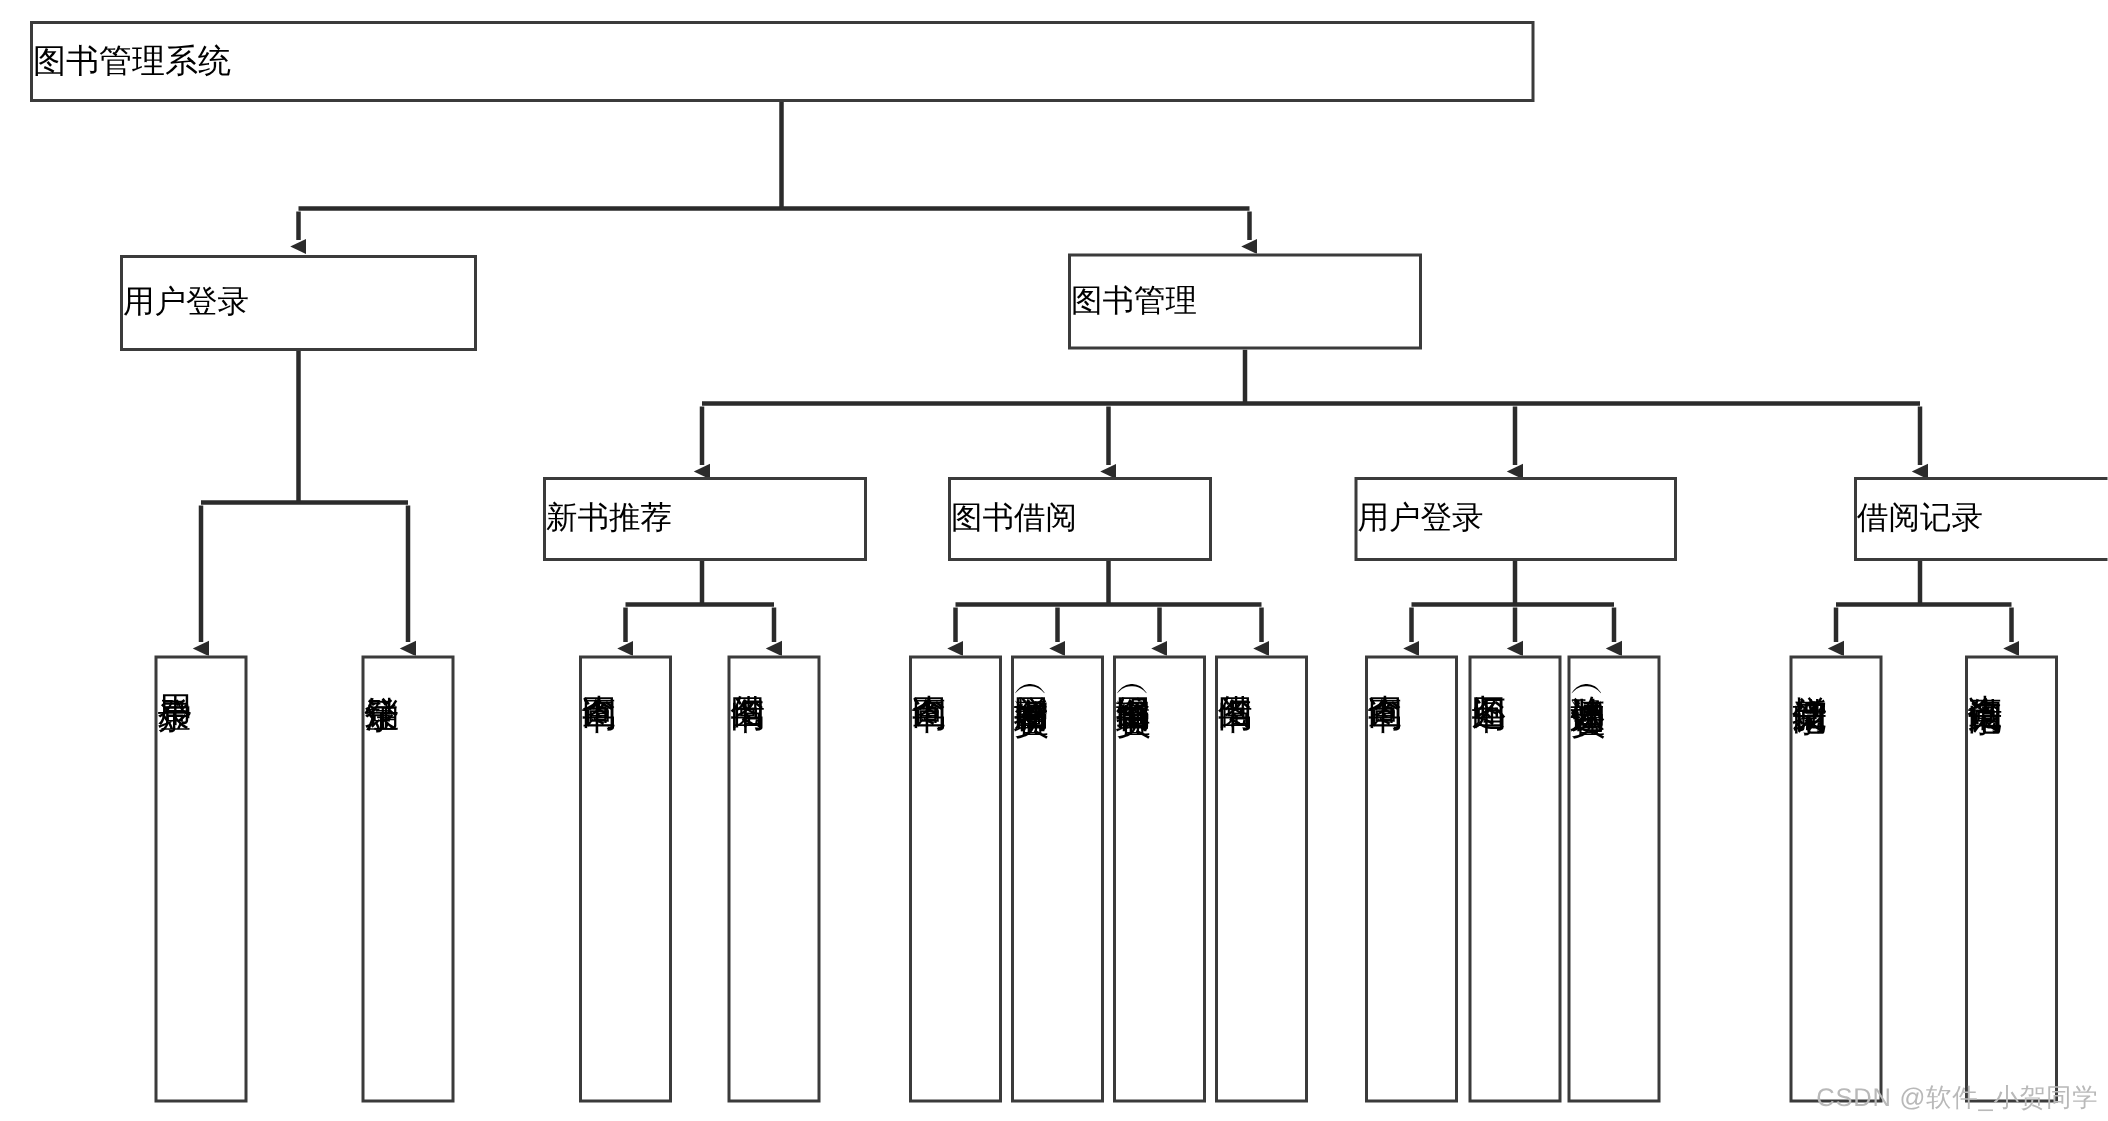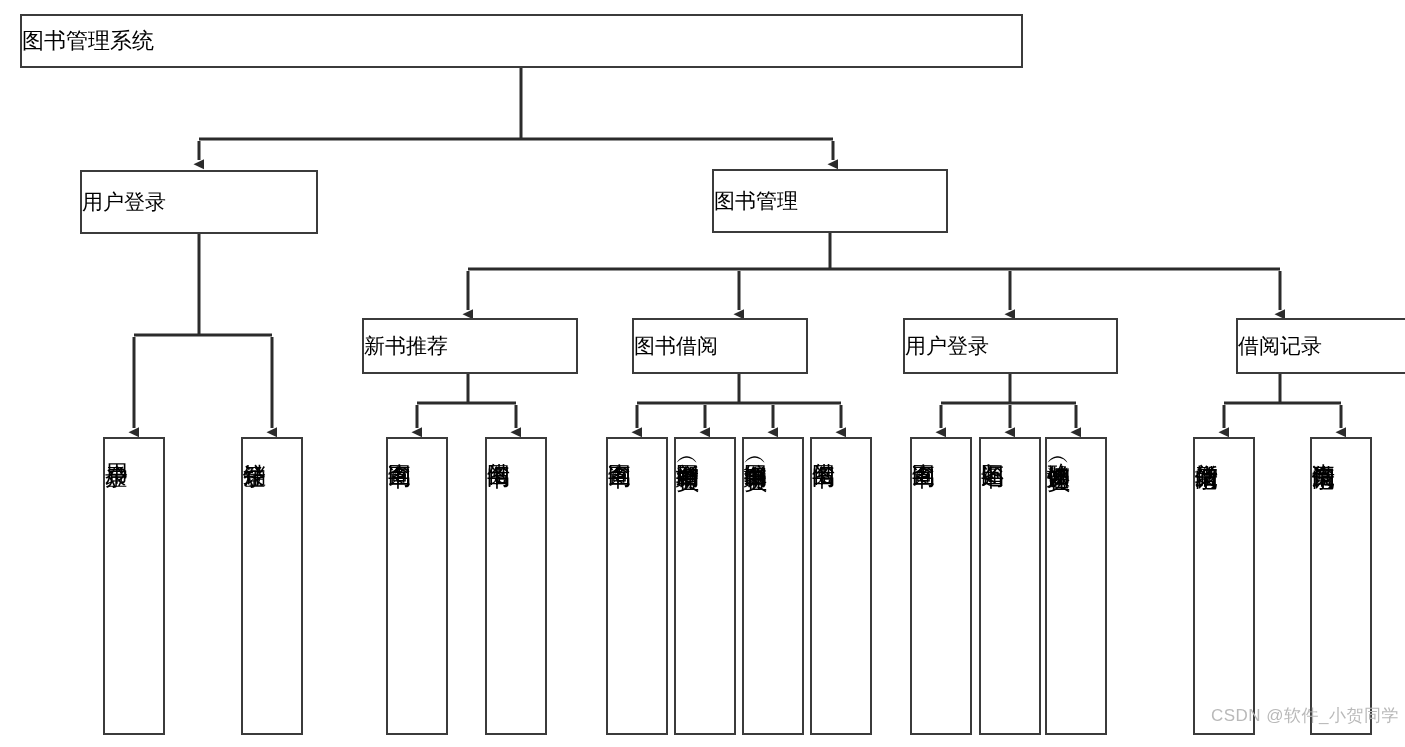--- a/index.html
+++ b/index.html
@@ -29,21 +29,21 @@
   .v-box .box-label{
     writing-mode:vertical-rl;
     text-orientation:upright;
     font-size:23px;
     letter-spacing:1px;
     line-height:1;
     white-space:nowrap;
   }
   .watermark{
     position:absolute;
-    right:6px;bottom:20px;
+    right:6px;bottom:4px;
     font-size:17px;
     color:#b9b9b9;
     letter-spacing:.5px;
     white-space:nowrap;
     pointer-events:none;
   }
 </style>
 </head>
 <body>
 

